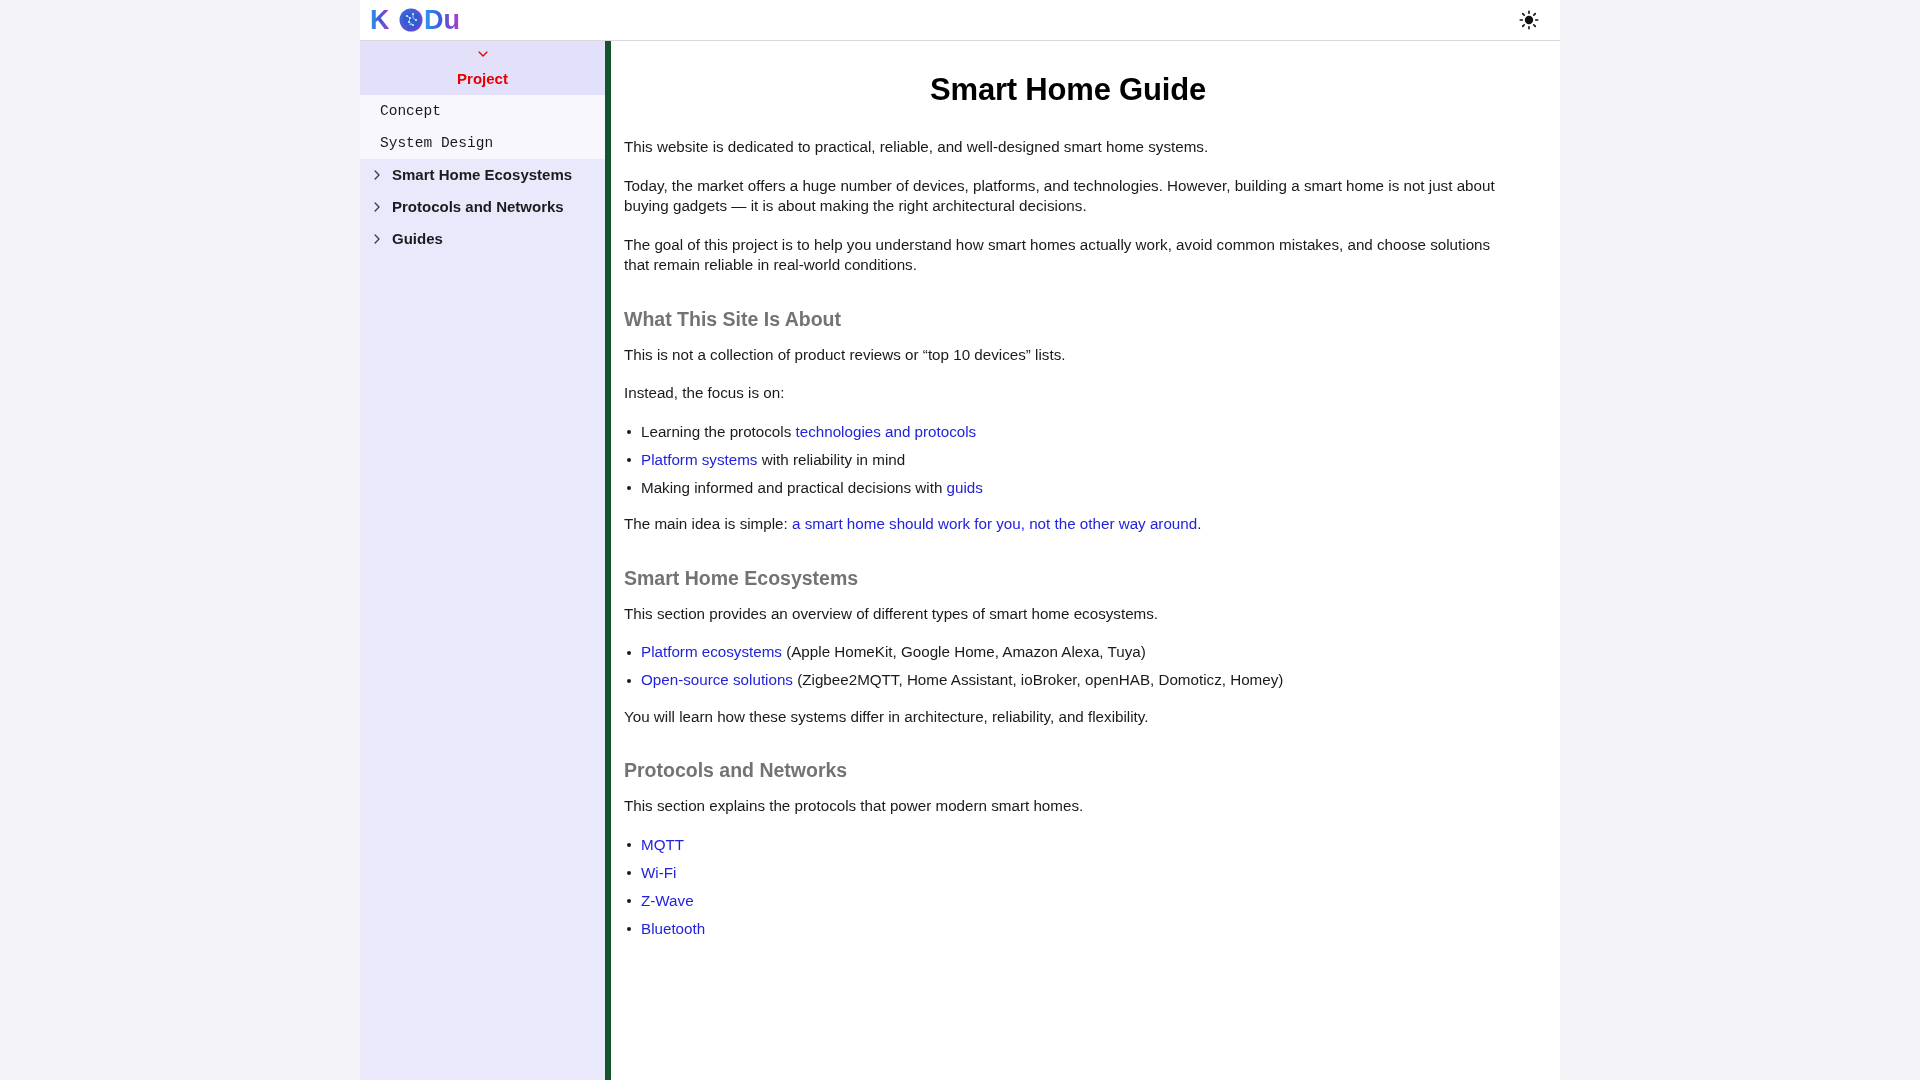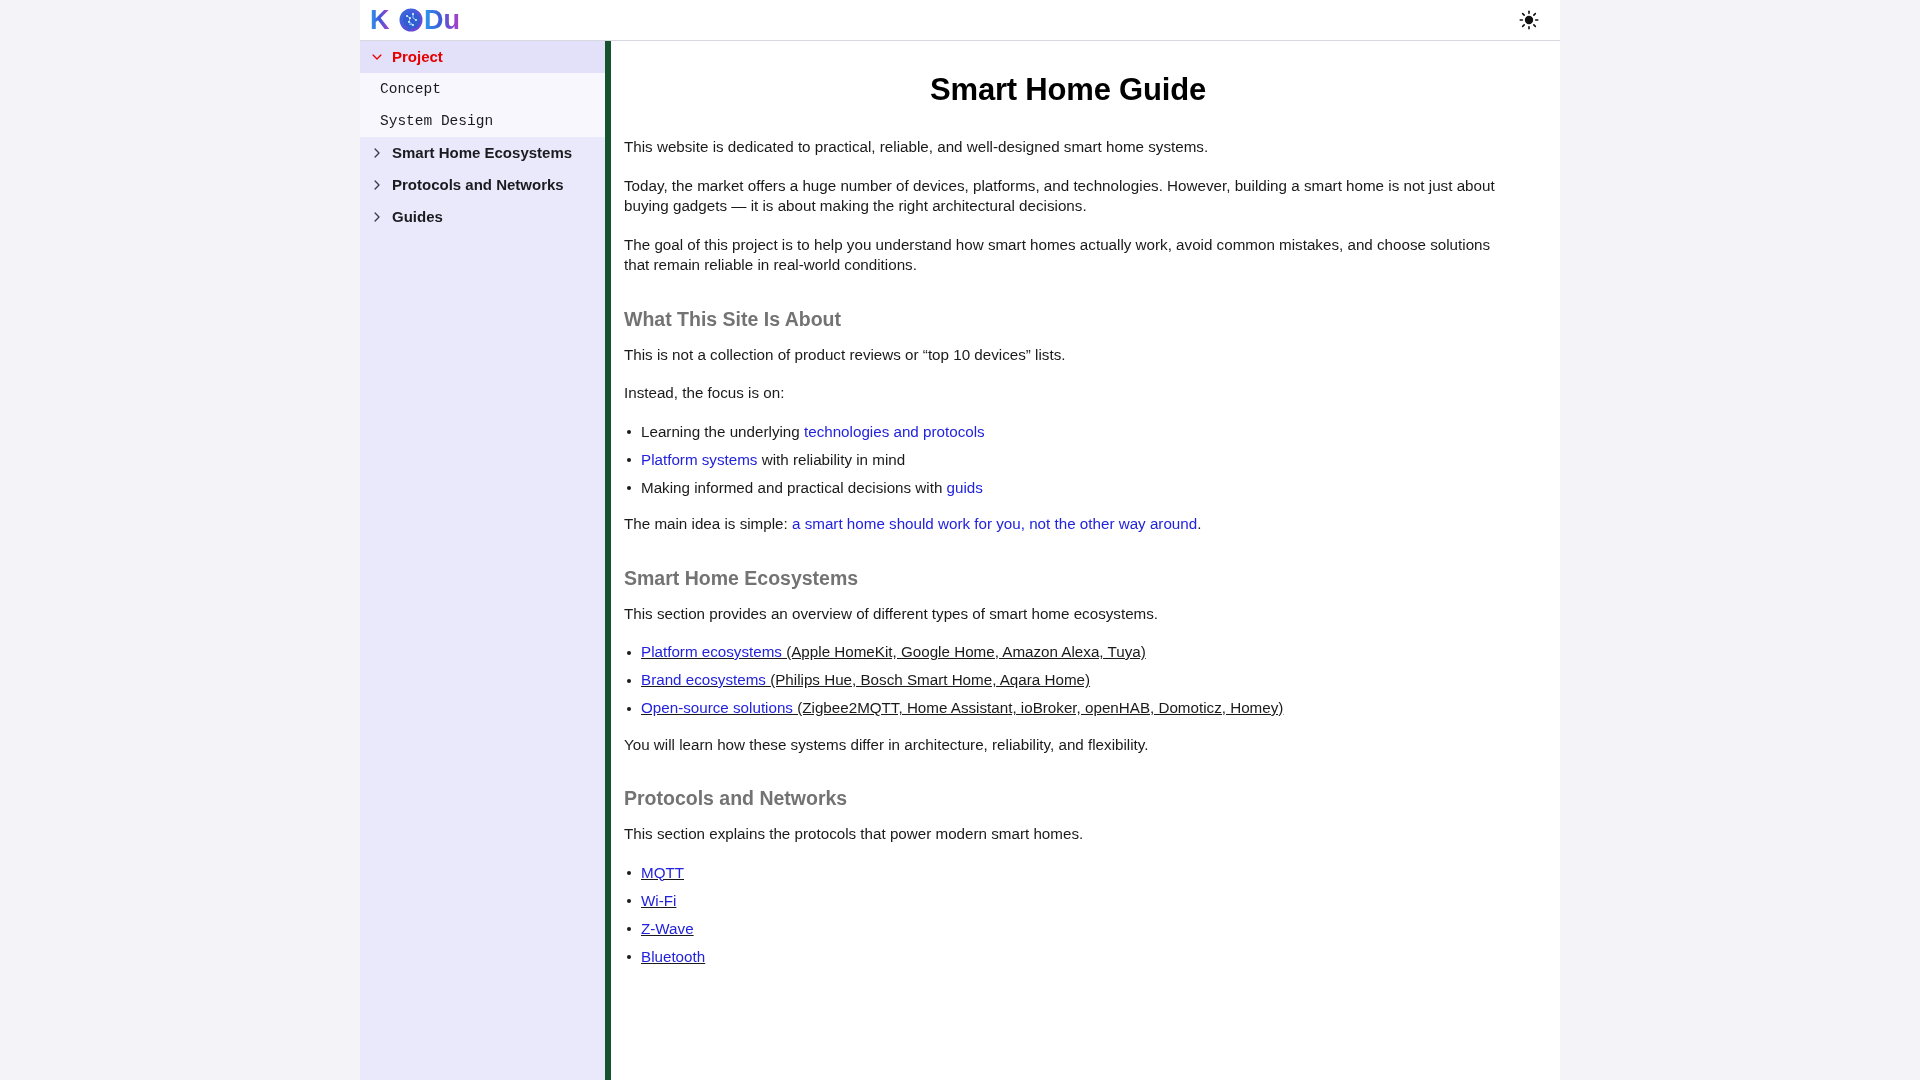--- a/index.html
+++ b/index.html
@@ -82,20 +82,21 @@
     font-weight: bold;
     color: #1b1b1f;
     cursor: pointer;
     line-height: 20px;
     min-height: 26px;
   }
 
   .nav-top.active {
     color: #e60000;
     background: #e3e1fa;
+    flex-direction: column;
   }
 
   .chev {
     width: 14px;
     height: 14px;
     flex: 0 0 14px;
     display: inline-block;
     position: relative;
   }
   .chev svg { display: block; }
@@ -171,21 +172,21 @@
     border-radius: 50%;
     background: #1a1a1a;
   }
 
   a.doclink {
     color: #2222dd;
     text-decoration: none;
     cursor: pointer;
   }
 
-  .tight-list > li { margin-bottom: 9.5px; text-decoration: underline; }
+  .tight-list > li { margin-bottom: 9.5px; }
 </style>
 </head>
 <body>
 
 <div class="page-shell">
 
   <header class="site-header">
     <div class="logo-wrap">
       <svg class="logo-svg" width="104" height="30" viewBox="0 0 104 30">
         <defs>
@@ -300,21 +301,21 @@
       <p class="para">This website is dedicated to practical, reliable, and well-designed smart home systems.</p>
       <p class="para">Today, the market offers a huge number of devices, platforms, and technologies. However, building a smart home is not just about buying gadgets — it is about making the right architectural decisions.</p>
       <p class="para">The goal of this project is to help you understand how smart homes actually work, avoid common mistakes, and choose solutions that remain reliable in real-world conditions.</p>
 
       <h2 class="sec-title">What This Site Is About</h2>
       <p class="para">This is not a collection of product reviews or “top 10 devices” lists.</p>
       <p class="para">Instead, the focus is on:</p>
 
       <ul class="doc-list">
         <li>
-          <span>Learning the underlying </span><a class="doclink">technologies and protocols</a><span></span>
+          <span>Learning the protocols </span><a class="doclink">technologies and protocols</a><span></span>
         </li>
         <li>
           <span></span><a class="doclink">Platform systems</a><span> with reliability in mind</span>
         </li>
         <li>
           <span>Making informed and practical decisions with </span><a class="doclink">guids</a><span></span>
         </li>
       </ul>
 
       <p class="para">
@@ -322,23 +323,20 @@
       </p>
 
       <h2 class="sec-title">Smart Home Ecosystems</h2>
       <p class="para">This section provides an overview of different types of smart home ecosystems.</p>
 
       <ul class="doc-list tight-list">
         <li>
           <a class="doclink">Platform ecosystems</a><span> (Apple HomeKit, Google Home, Amazon Alexa, Tuya)</span>
         </li>
         <li>
-          <a class="doclink">Brand ecosystems</a><span> (Philips Hue, Bosch Smart Home, Aqara Home)</span>
-        </li>
-        <li>
           <a class="doclink">Open-source solutions</a><span> (Zigbee2MQTT, Home Assistant, ioBroker, openHAB, Domoticz, Homey)</span>
         </li>
       </ul>
 
       <p class="para">You will learn how these systems differ in architecture, reliability, and flexibility.</p>
 
       <h2 class="sec-title">Protocols and Networks</h2>
       <p class="para">This section explains the protocols that power modern smart homes.</p>
 
       <ul class="doc-list tight-list">

